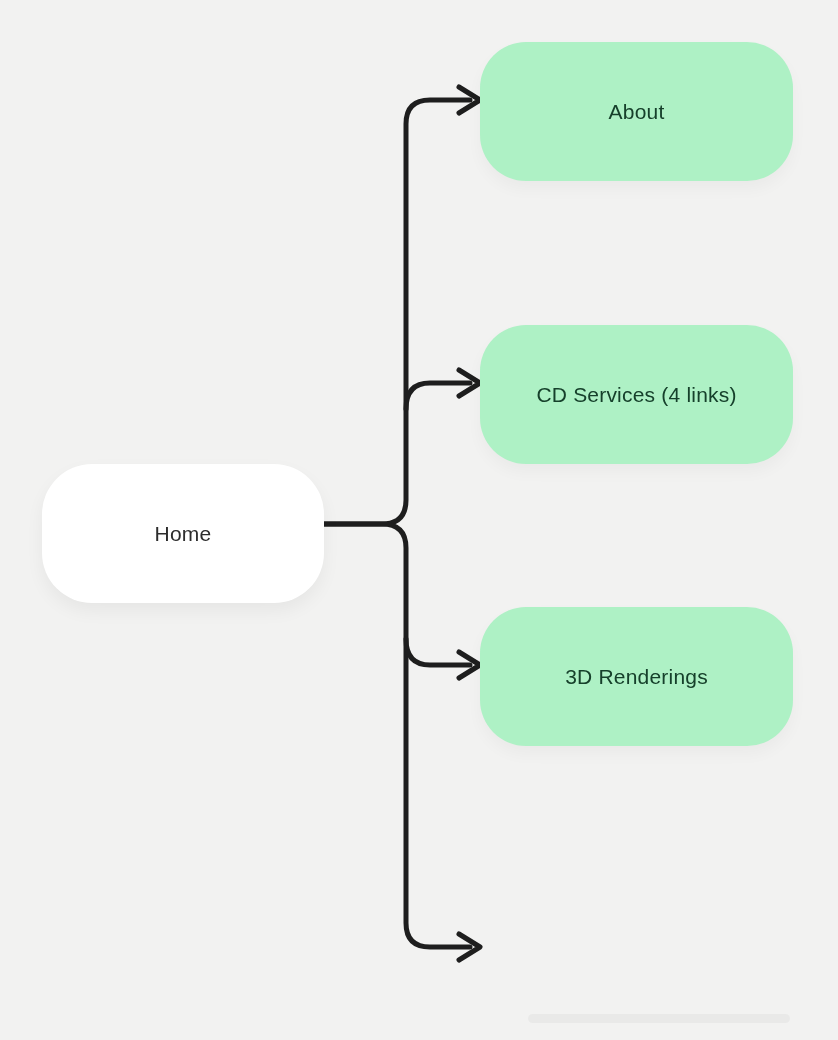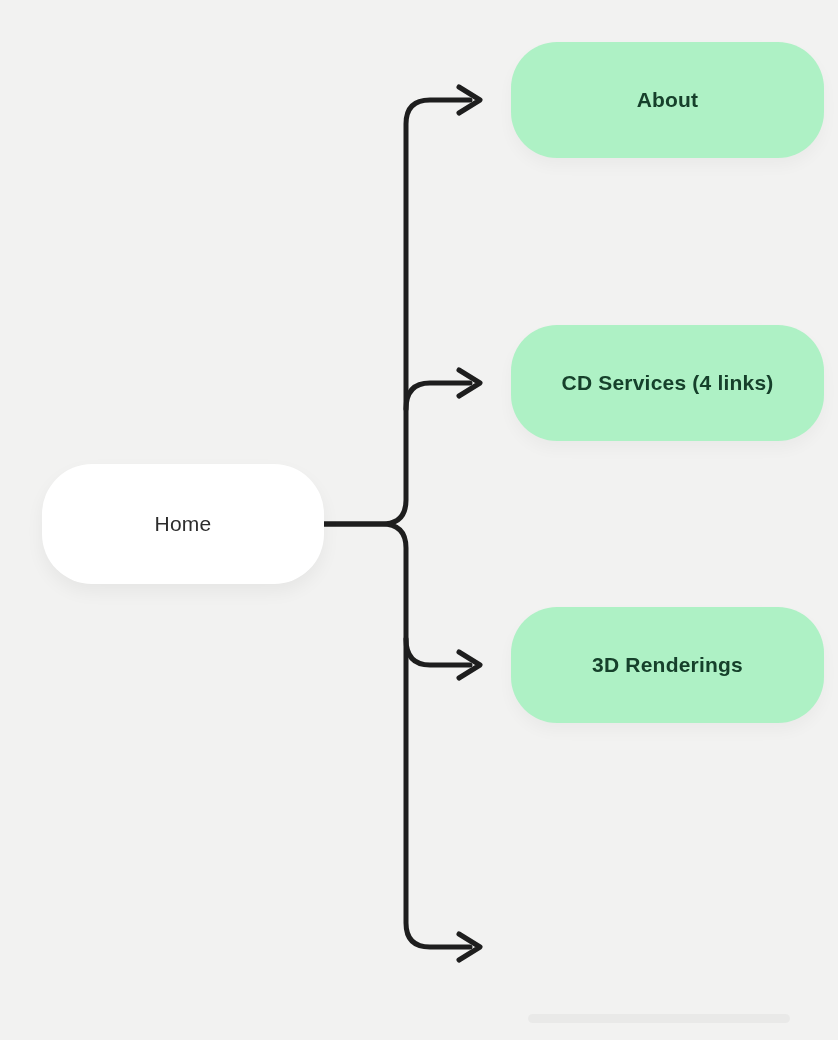--- a/index.html
+++ b/index.html
@@ -37,33 +37,32 @@
   .node{
     position:absolute;
     display:flex;align-items:center;justify-content:center;
     text-align:center;
     font-size:21px;
     font-weight:500;
     letter-spacing:.2px;
     cursor:default;
   }
   .node-root{
-    left:42px;top:464px;width:282px;height:120px;
+    left:42px;top:464px;width:282px;height:139px;
     background:var(--root-fill);
     border-radius:50px;
     color:var(--root-text);
     box-shadow:0 8px 18px rgba(0,0,0,0.05);
   }
   .node-child{
-    left:511px;width:313px;height:116px;
+    left:480px;width:313px;height:139px;
     background:var(--child-fill);
     border-radius:46px;
     color:var(--child-text);
     box-shadow:0 8px 16px rgba(0,0,0,0.035);
-    font-weight:bold;
   }
   .node-about{top:42px;}
   .node-cd{top:325px;}
   .node-3d{top:607px;}
   .node-steel{top:889px;}
   .shadow-strip{
     position:absolute;
     left:528px;top:1014px;width:262px;height:9px;
     border-radius:5px;
     background:rgba(0,0,0,0.035);

